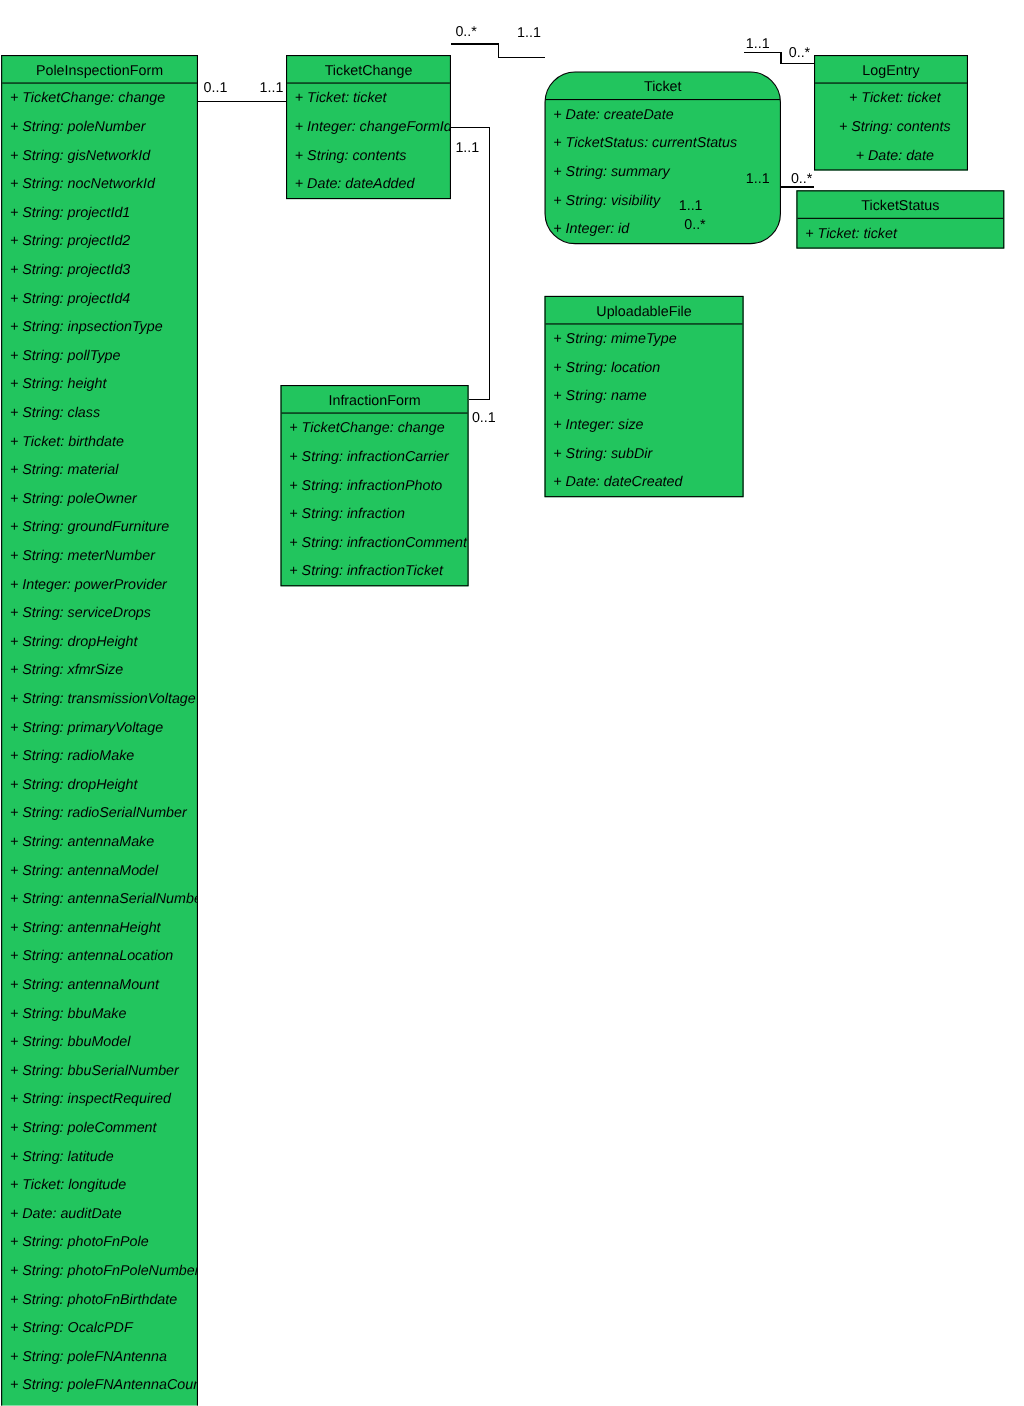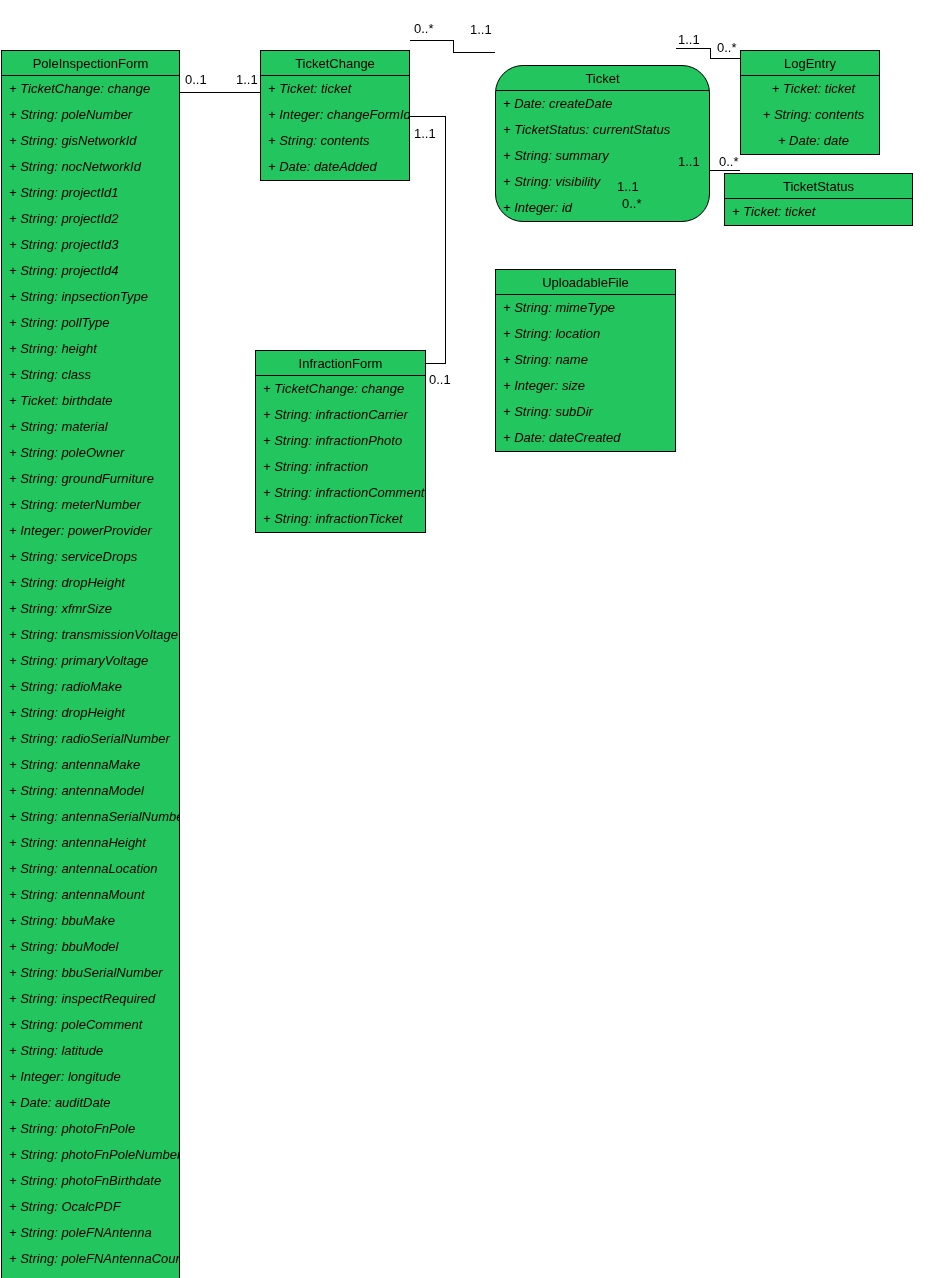--- a/index.html
+++ b/index.html
@@ -104,21 +104,21 @@
         <div class="uml-attr">+ String: antennaSerialNumber</div>
         <div class="uml-attr">+ String: antennaHeight</div>
         <div class="uml-attr">+ String: antennaLocation</div>
         <div class="uml-attr">+ String: antennaMount</div>
         <div class="uml-attr">+ String: bbuMake</div>
         <div class="uml-attr">+ String: bbuModel</div>
         <div class="uml-attr">+ String: bbuSerialNumber</div>
         <div class="uml-attr">+ String: inspectRequired</div>
         <div class="uml-attr">+ String: poleComment</div>
         <div class="uml-attr">+ String: latitude</div>
-        <div class="uml-attr">+ Integer: longitude</div>
+        <div class="uml-attr">+ Ticket: longitude</div>
         <div class="uml-attr">+ Date: auditDate</div>
         <div class="uml-attr">+ String: photoFnPole</div>
         <div class="uml-attr">+ String: photoFnPoleNumber</div>
         <div class="uml-attr">+ String: photoFnBirthdate</div>
         <div class="uml-attr">+ String: OcalcPDF</div>
         <div class="uml-attr">+ String: poleFNAntenna</div>
         <div class="uml-attr">+ String: poleFNAntennaCount</div>
         <div class="uml-attr">+ String: poleFNBBU</div>
         <div class="uml-attr">+ String: poleFNRadio</div>
       </div>

